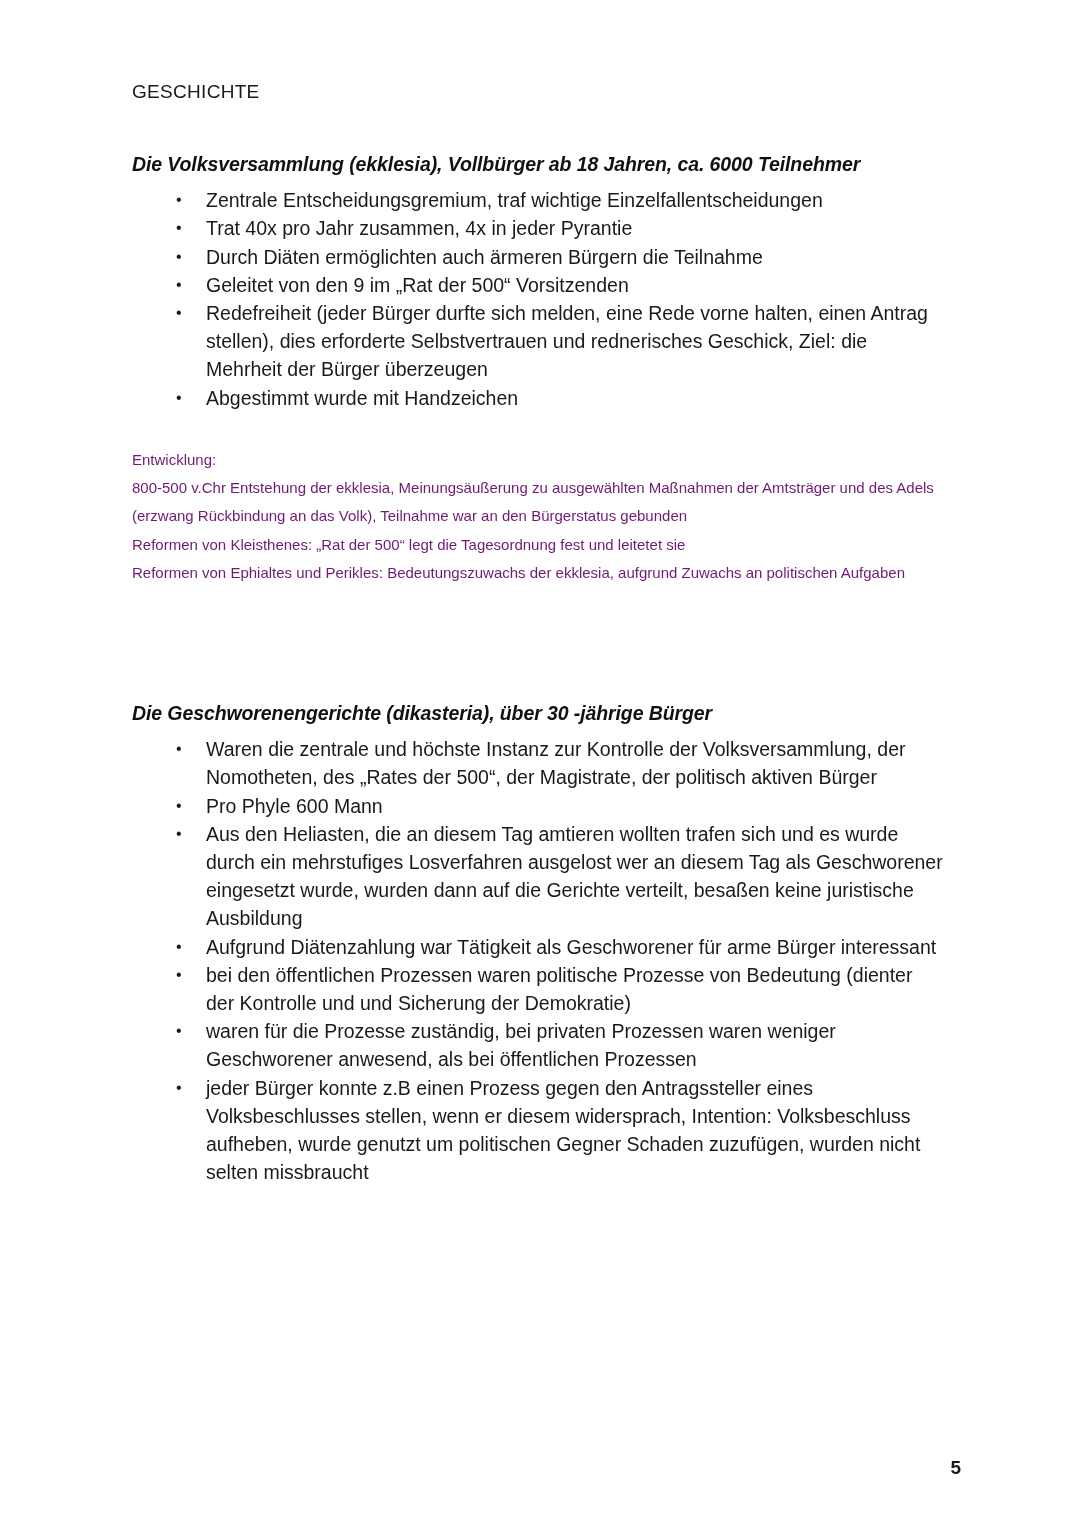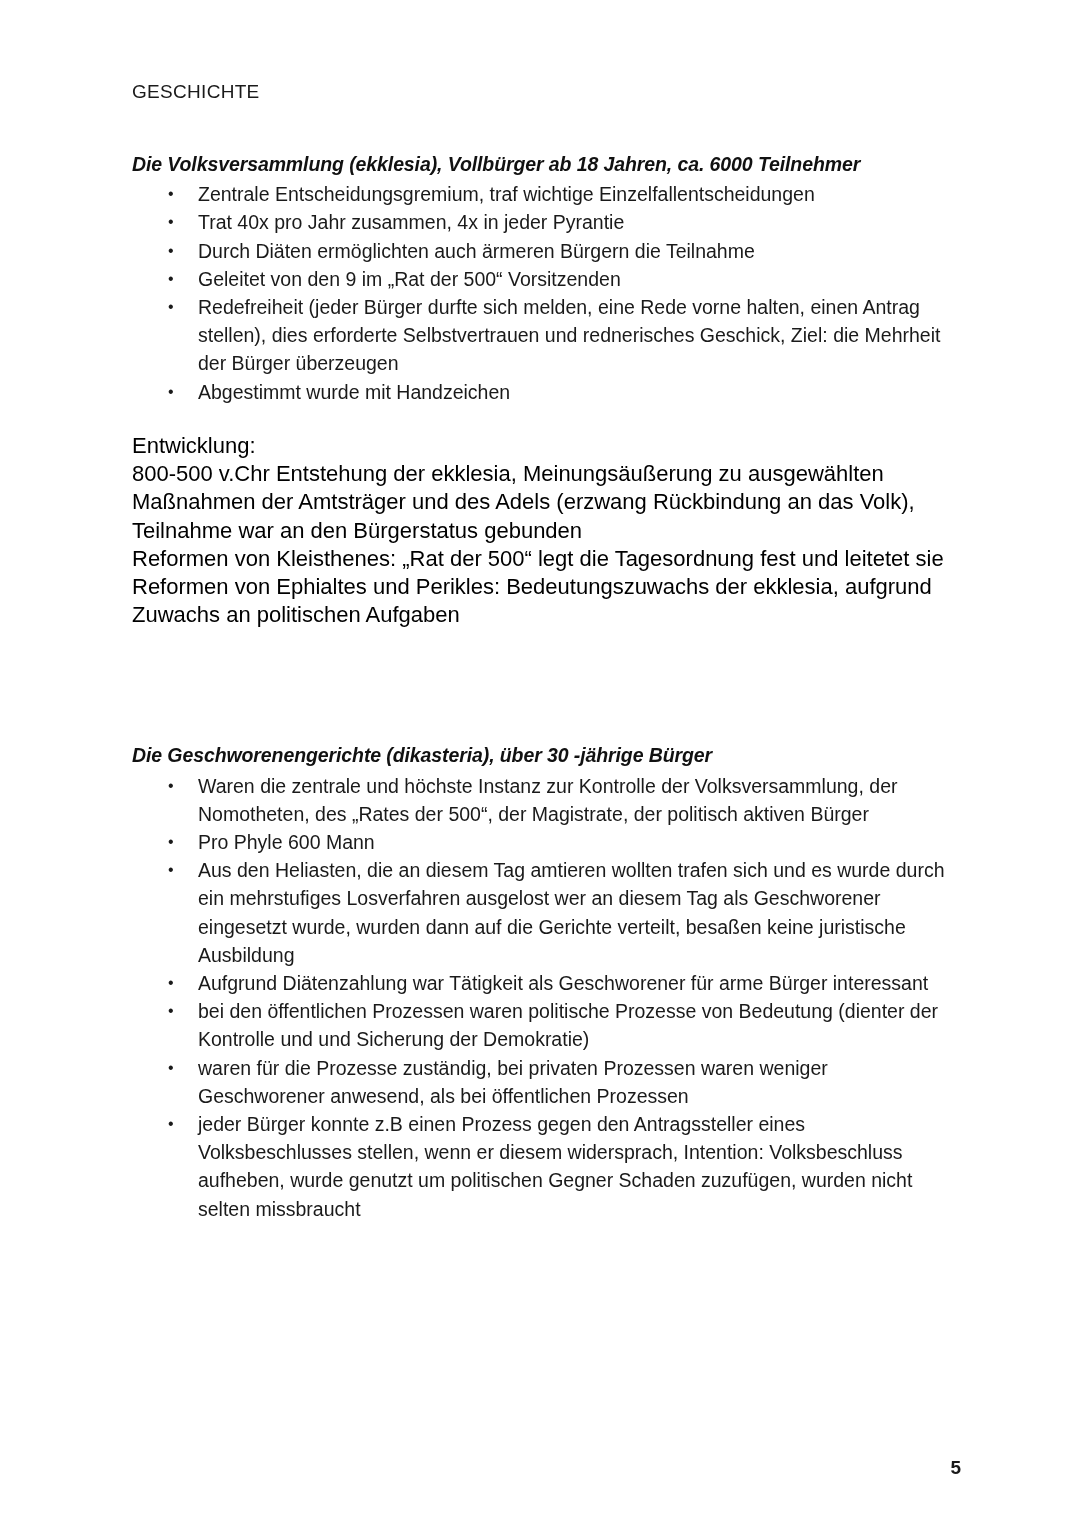--- a/index.html
+++ b/index.html
@@ -41,44 +41,44 @@
     font-size: 19.5px;
     font-weight: bold;
     font-style: italic;
     line-height: 1.45;
     color: #111111;
     margin: 0 0 2px 0;
     letter-spacing: -0.1px;
   }
   ul.bullets {
     list-style: none;
-    margin: 0;
+    margin: 8px;
     padding: 0;
   }
   ul.bullets > li {
     position: relative;
     padding-left: 66px;
     font-size: 19.5px;
     line-height: 28.2px;
     color: #1a1a1a;
     margin: 0;
   }
   ul.bullets > li::before {
     content: "\2022";
     position: absolute;
     left: 36px;
     top: 0;
     font-size: 16px;
     line-height: 28.2px;
     color: #1a1a1a;
   }
   .para-block {
-    font-size: 22px;
+    font-size: 15px;
     line-height: 28.2px;
-    color: #000000;
+    color: #701a75;
   }
   .para-block .line {
     white-space: normal;
   }
   .gap-sm { height: 26px; }
   .gap-lg { height: 112px; }
   .page-number {
     position: absolute;
     right: 119px;
     bottom: 48px;

